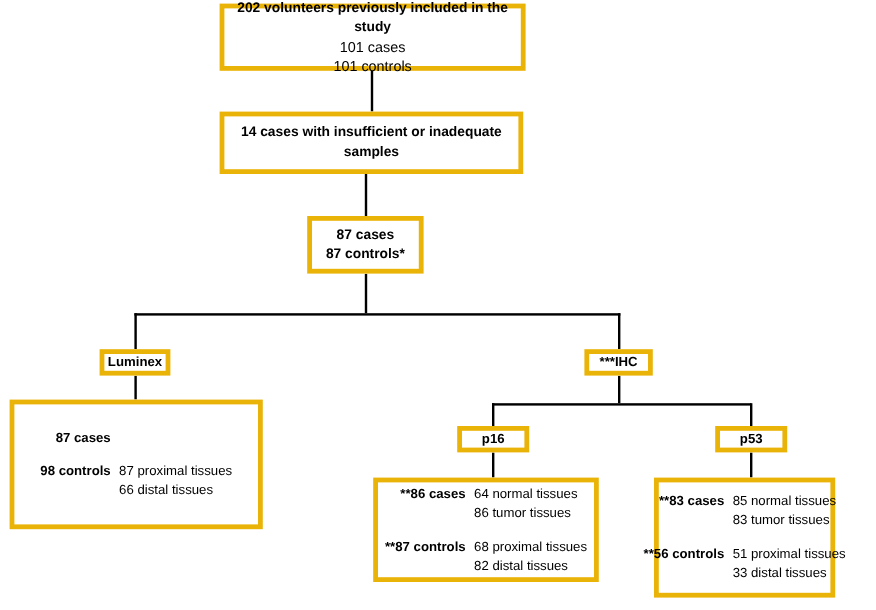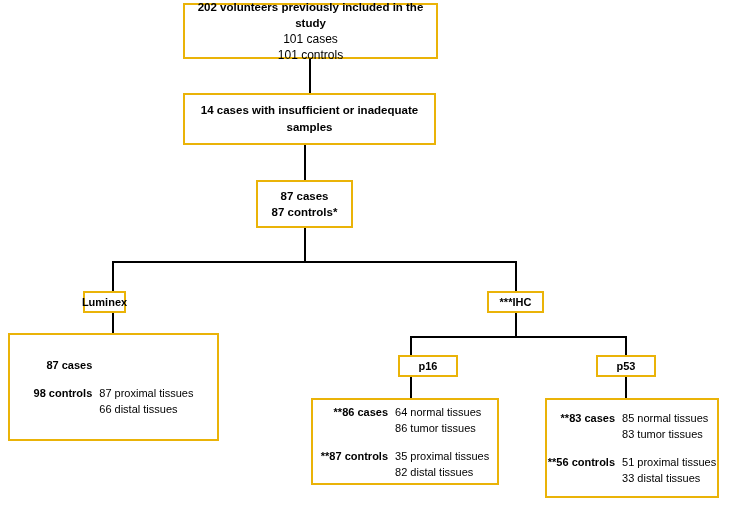--- a/index.html
+++ b/index.html
@@ -14,21 +14,21 @@
   }
   #canvas {
     position: relative;
     width: 730px;
     height: 508px;
     background: #ffffff;
     overflow: hidden;
   }
   .box {
     position: absolute;
-    border: 2px solid #eab308;
+    border: 4px solid #eab308;
     background: #ffffff;
     display: flex;
     flex-direction: column;
     align-items: center;
     justify-content: center;
     text-align: center;
     z-index: 3;
   }
   .ln {
     position: absolute;
@@ -47,23 +47,23 @@
   #box-top { left: 183px; top: 3px; width: 255px; height: 56px; }
   #box-top .hdr { font-weight: bold; font-size: 11.5px; line-height: 16px; }
   #box-top .sub { font-weight: normal; font-size: 12px; line-height: 16px; }
 
   #box-excluded { left: 183px; top: 93px; width: 253px; height: 52px; text-align: center; }
   #box-excluded .l1 { font-weight: bold; font-size: 11.5px; line-height: 17px; }
 
   #box-included { left: 256px; top: 180px; width: 97px; height: 48px; }
   #box-included .l1 { font-weight: bold; font-size: 11.5px; line-height: 16px; }
 
-  #box-luminex { left: 83px; top: 291px; width: 43px; height: 22px; }
+  #box-luminex { left: 83px; top: 291px; width: 59px; height: 22px; }
   #box-ihc { left: 487px; top: 291px; width: 57px; height: 22px; }
-  #box-p16 { left: 398px; top: 355px; width: 60px; height: 22px; }
+  #box-p16 { left: 381px; top: 355px; width: 60px; height: 22px; }
   #box-p53 { left: 596px; top: 355px; width: 60px; height: 22px; }
 
   
   .detail {
     display: block;
     padding: 0;
   }
   .detail .grid {
     display: grid;
     grid-template-columns: auto auto;
@@ -86,21 +86,21 @@
     font-weight: normal;
     font-size: 11px;
     line-height: 16px;
     text-align: left;
     white-space: nowrap;
   }
   .detail .spacer { height: 12px; grid-column: 1 / span 2; }
 
   #box-luminex-detail { left: 8px; top: 333px; width: 211px; height: 108px; }
   #box-p16-detail { left: 311px; top: 398px; width: 188px; height: 87px; }
-  #box-p53-detail { left: 545px; top: 398px; width: 174px; height: 100px; }
+  #box-p53-detail { left: 545px; top: 398px; width: 151px; height: 100px; }
 </style>
 </head>
 <body>
 
 <div id="canvas">
 
   <div class="ln vline" style="left:309px; top:59px; height:34px;"></div>
 
   <div class="ln vline" style="left:304px; top:145px; height:35px;"></div>
 
@@ -166,21 +166,21 @@
   <div class="box detail" id="box-p16-detail">
     <div class="grid">
       <div class="lbl">**86 cases</div>
       <div class="vals">
         <div>64 normal tissues</div>
         <div>86 tumor tissues</div>
       </div>
       <div class="spacer"></div>
       <div class="lbl">**87 controls</div>
       <div class="vals">
-        <div>35 proximal tissues</div>
+        <div>68 proximal tissues</div>
         <div>82 distal tissues</div>
       </div>
     </div>
   </div>
 
   <div class="box detail" id="box-p53-detail">
     <div class="grid">
       <div class="lbl">**83 cases</div>
       <div class="vals">
         <div>85 normal tissues</div>

